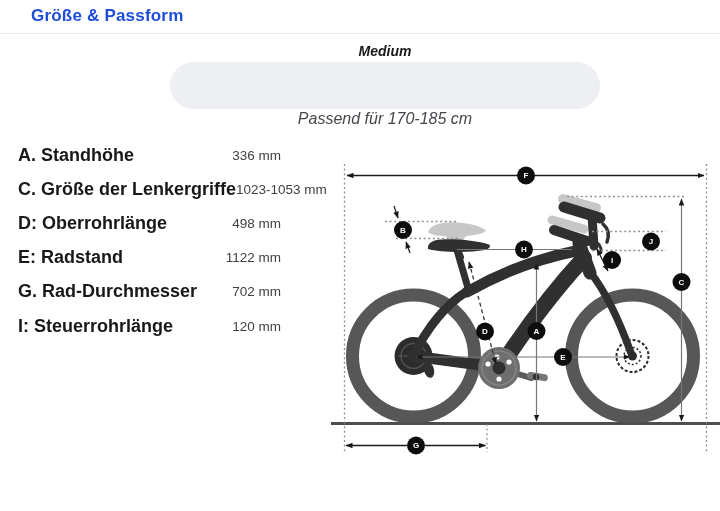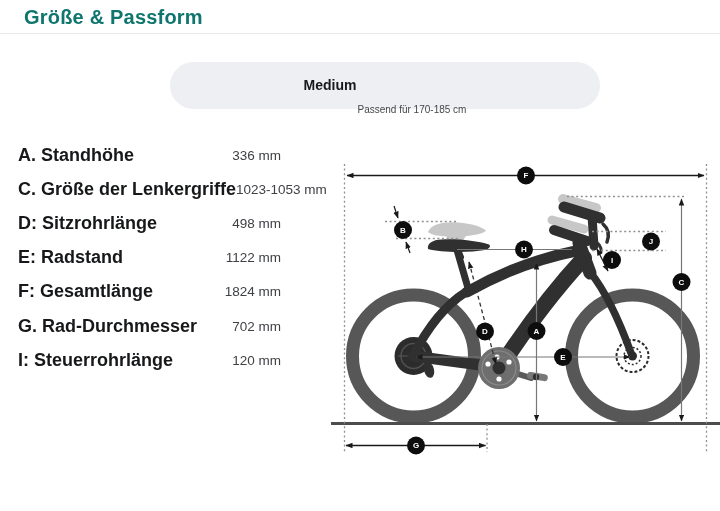--- a/index.html
+++ b/index.html
@@ -1,30 +1,30 @@
 <!DOCTYPE html>
 <html><head>
 <meta charset="utf-8">
 <style>
   * { margin:0; padding:0; box-sizing:border-box; }
   html,body { width:720px; height:511px; background:#ffffff; overflow:hidden;
               font-family:"Liberation Sans", sans-serif; }
   .page { position:relative; width:720px; height:511px; background:#fff; }
 
-  .page-title { position:absolute; left:24px; top:6px; font-size:20px; font-weight:700;
-                color:#0f766e; letter-spacing:.2px; }
+  .page-title { position:absolute; left:31px; top:6px; font-size:17px; font-weight:700;
+                color:#1d4ed8; letter-spacing:.2px; }
   .divider { position:absolute; left:0; top:33px; width:720px; height:1px; background:#e9e9eb; }
 
   .tabs { position:absolute; left:170px; top:62px; width:430px; height:47px;
           background:#edeff2; border-radius:26px; display:flex; }
   .tab { flex:1; border:none; background:transparent; border-radius:23px;
-         display:flex; align-items:center; justify-content:center;
-         gap:1px; cursor:pointer; font-family:inherit; padding:0; }
+         display:flex; flex-direction:column; align-items:center; justify-content:center;
+         gap:1px; cursor:pointer; font-family:inherit; padding:0;font-style:italic; }
   .tab .tab-title { font-size:14px; font-weight:700; color:#17181a; line-height:1.2; }
-  .tab .tab-sub { font-size:10px; color:#44474c; line-height:1.2;margin-top:48px; }
+  .tab .tab-sub { font-size:16px; color:#44474c; line-height:1.2;margin-top:48px; }
   .tab.active { background:#0b0b0c; margin:3px; }
   .tab.active .tab-title, .tab.active .tab-sub { color:#ffffff; }
 
   .specs { position:absolute; left:18px; top:138px; width:263px; }
   .spec-row { height:34.2px; display:flex; justify-content:space-between; align-items:center; }
   .spec-label { font-size:18px; font-weight:700; color:#17181a; white-space:nowrap; }
   .spec-value { font-size:13.5px; font-weight:400; color:#3f4145; white-space:nowrap; }
 
   .diagram { position:absolute; left:330px; top:155px; }
   .mlabel text { font-family:"Liberation Sans", sans-serif; font-size:8px; font-weight:700;
@@ -48,30 +48,26 @@
   <div class="specs">
     <div class="spec-row">
       <span class="spec-label">A. Standhöhe</span>
       <span class="spec-value">336 mm</span>
     </div>
     <div class="spec-row">
       <span class="spec-label">C. Größe der Lenkergriffe</span>
       <span class="spec-value">1023-1053 mm</span>
     </div>
     <div class="spec-row">
-      <span class="spec-label">D: Sitzrohrlänge</span>
+      <span class="spec-label">D: Oberrohrlänge</span>
       <span class="spec-value">498 mm</span>
     </div>
     <div class="spec-row">
       <span class="spec-label">E: Radstand</span>
       <span class="spec-value">1122 mm</span>
-    </div>
-    <div class="spec-row">
-      <span class="spec-label">F: Gesamtlänge</span>
-      <span class="spec-value">1824 mm</span>
     </div>
     <div class="spec-row">
       <span class="spec-label">G. Rad-Durchmesser</span>
       <span class="spec-value">702 mm</span>
     </div>
     <div class="spec-row">
       <span class="spec-label">I: Steuerrohrlänge</span>
       <span class="spec-value">120 mm</span>
     </div>
   </div>

